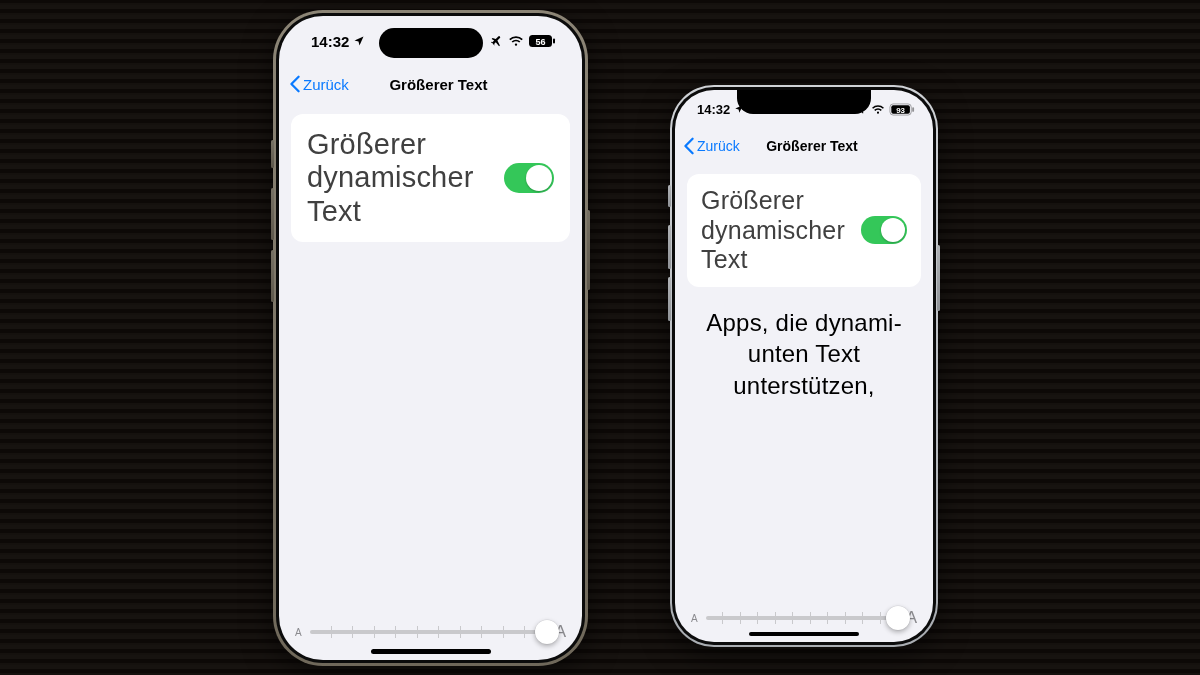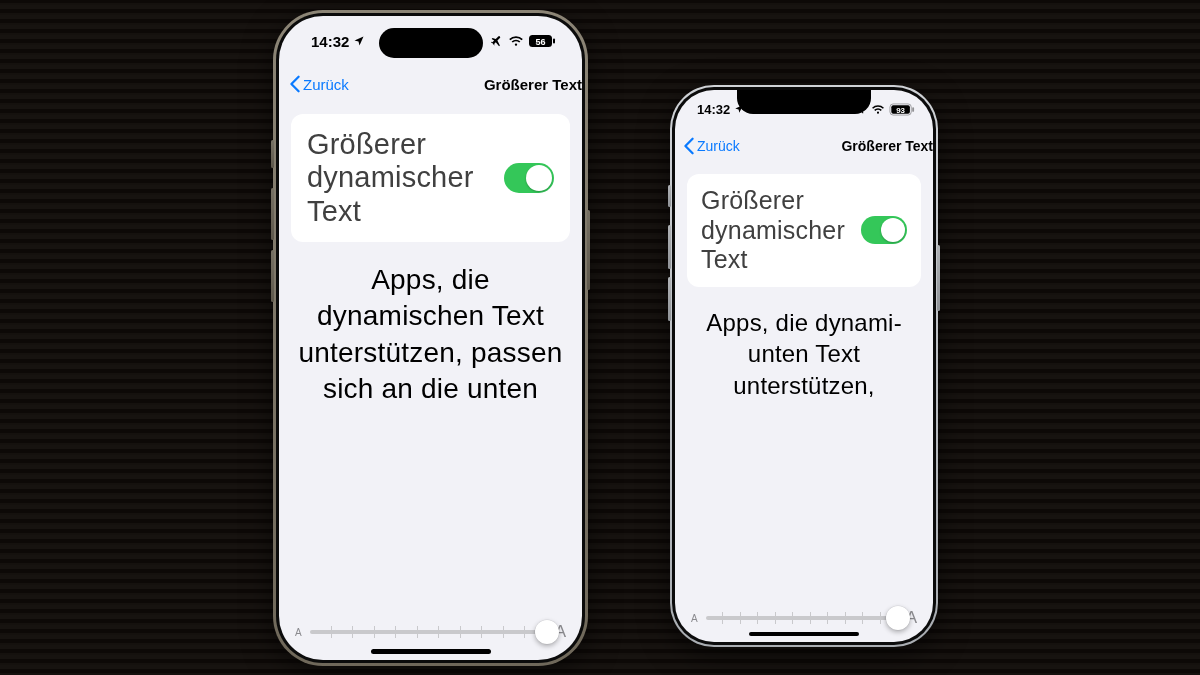--- a/index.html
+++ b/index.html
@@ -35,21 +35,21 @@
   .p13 .status{height:38px;padding:0 18px 0 22px;font-size:13px;}
   .status .l,.status .r{display:flex;align-items:center;gap:4px;text-align:right;}
   .status svg{display:block;}
 
   .navbar{position:absolute;left:0;right:0;display:flex;align-items:center;
     font-size:15px;color:#000;}
   .p14 .navbar{top:50px;height:36px;padding:0 10px;}
   .p13 .navbar{top:38px;height:36px;padding:0 8px;font-size:14px;}
   .navbar .back{display:flex;align-items:center;color:#0a7aff;gap:2px;justify-content:space-between;}
   .navbar .back svg{width:12px;height:18px;}
-  .navbar .title{position:absolute;left:0;right:0;text-align:right;font-weight:600;
+  .navbar .title{position:absolute;left:0;right:0;text-align:center;font-weight:600;
     pointer-events:none;padding-left:16px;}
 
   .content{position:absolute;left:0;right:0;overflow:hidden;}
   .p14 .content{top:92px;bottom:44px;}
   .p13 .content{top:78px;bottom:40px;}
 
   .card{margin:6px 12px 0;background:#fff;border-radius:12px;
     display:flex;align-items:center;justify-content:space-between;}
   .p14 .card{padding:14px 16px;}
   .p13 .card{padding:12px 14px;}
@@ -142,21 +142,20 @@
         <span>Zurück</span>
       </div>
       <div class="title">Größerer Text</div>
     </div>
 
     <div class="content">
       <div class="card">
         <div class="lbl">Größerer dynami­scher Text</div>
         <div class="switch"></div>
       </div>
-      <div class="desc">Apps, die dynamischen Text unterstützen, passen sich an die unten</div>
       <div class="fade"></div>
     </div>
 
     <div class="slider">
       <span class="sm">A</span>
       <div class="track">
         <div class="thumb" style="left:100%"></div>
       </div>
       <span class="lg">A</span>
     </div>

